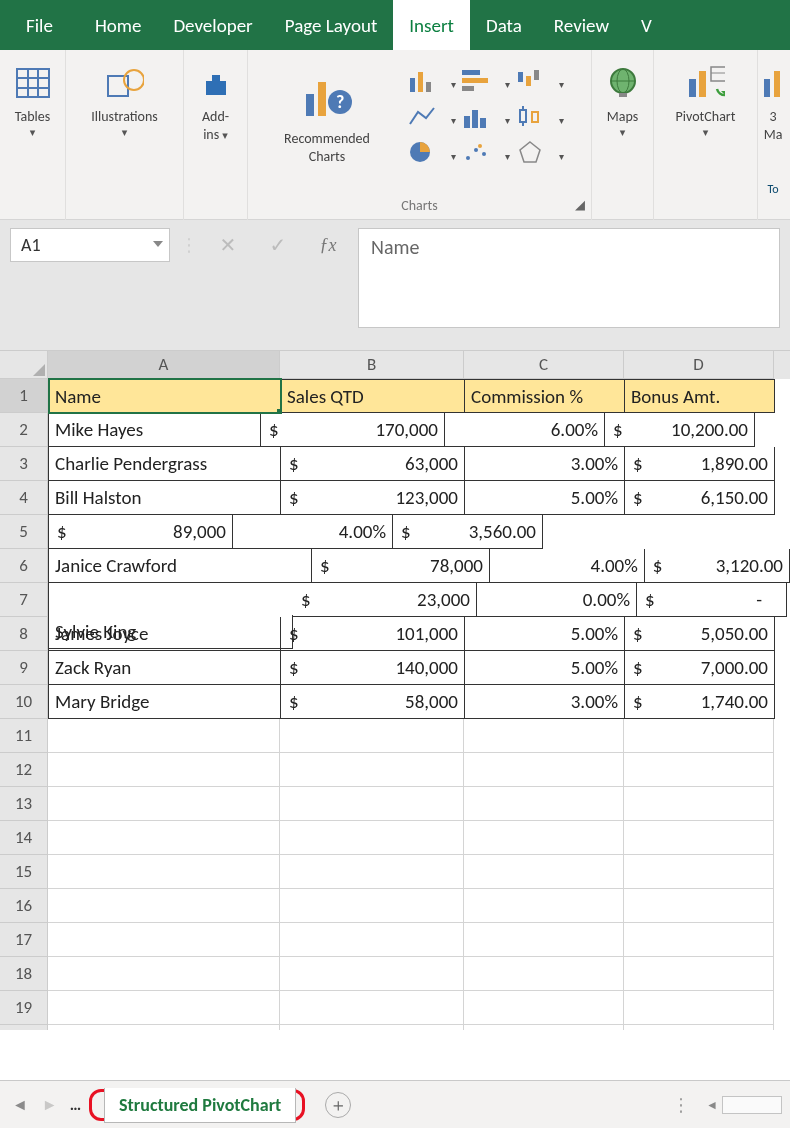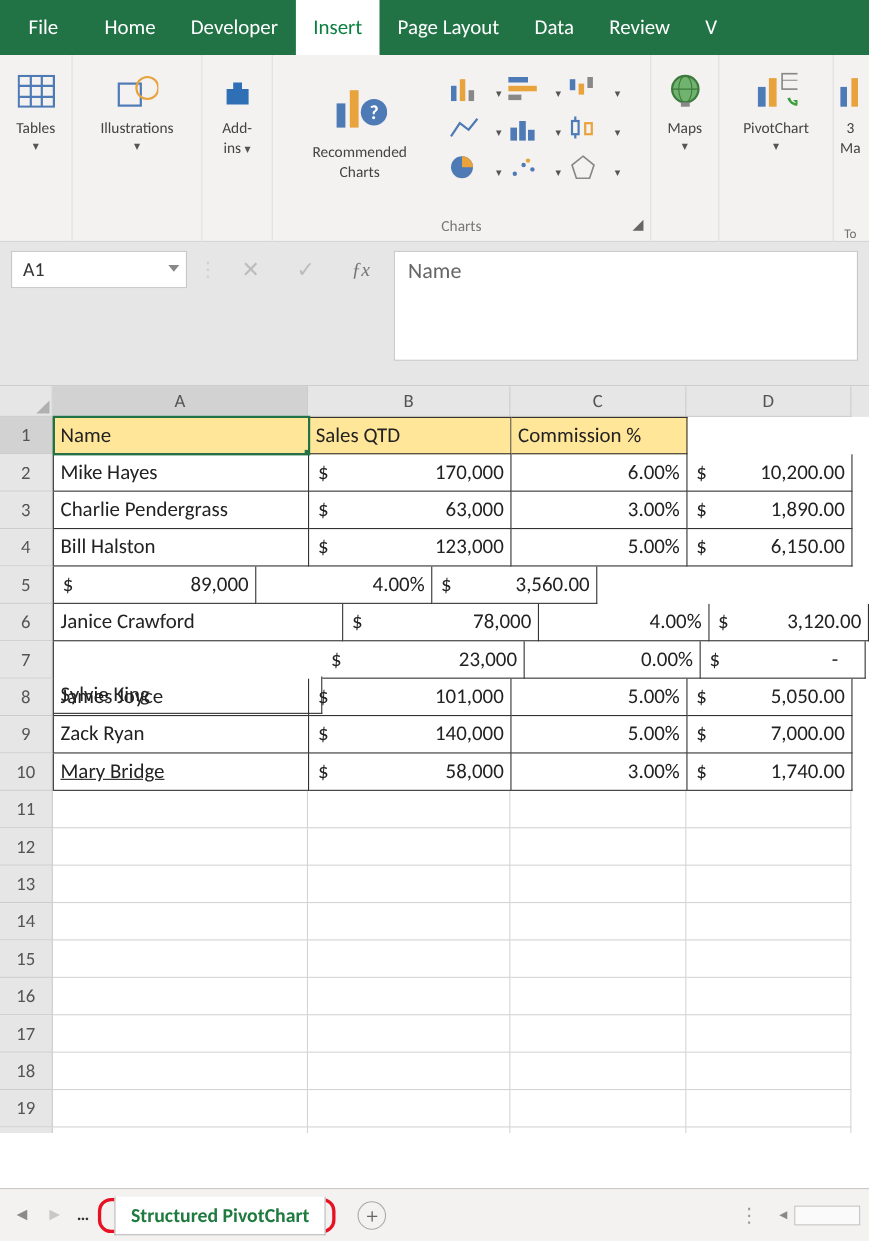--- a/index.html
+++ b/index.html
@@ -9,21 +9,21 @@
 .titlebar .tab { padding:0 16px; height:50px; display:flex; align-items:center; cursor:pointer; white-space:nowrap; }
 .titlebar .tab.active { background:#fff; color:#0b7f40; }
 .titlebar .file { padding:0 26px; }
 
 .ribbon { background:#f3f2f1; height:170px; border-bottom:1px solid #d5d5d5; display:flex; position:relative; }
 .ribbon-group { display:flex; flex-direction:column; align-items:center; border-right:1px solid #e0dfde; padding:6px 4px 0 4px; height:170px; }
 .rbtn { display:flex; flex-direction:column; align-items:center; justify-content:flex-start; width:62px; padding-top:8px; cursor:pointer; }
 .rbtn .ic { width:38px; height:38px; display:flex; align-items:center; justify-content:center; margin-bottom:6px; }
 .rlabel { font-size:14px; color:#444; text-align:center; line-height:18px; }
 .dd { font-size:11px; color:#555; }
-.rg-label { font-size:13px; color:#737373; margin-top:auto; padding-bottom:0; }
+.rg-label { font-size:13px; color:#0c4a6e; margin-top:auto; padding-bottom:24px; }
 
 .rec-charts { display:flex; flex-direction:column; align-items:center; width:150px; padding-top:14px; }
 .rec-ic { width:50px; height:50px; position:relative; }
 
 .chart-gallery { width:170px; display:flex; flex-direction:column; gap:8px; padding:10px 6px 0 6px; position:relative; }
 .chart-row { display:flex; gap:14px; justify-content:flex-start; }
 .chart-mini { width:40px; height:28px; position:relative; cursor:pointer; }
 .chart-mini .drop { position:absolute; right:-8px; top:10px; font-size:10px; color:#555; }
 .charts-group { position:relative; }
 .charts-label { text-align:center; font-size:14px; color:#777; position:absolute; bottom:6px; left:0; right:0; }
@@ -74,22 +74,22 @@
 
 svg { display:block; }
 </style>
 </head>
 <body>
 
 <div class="titlebar">
   <div class="tab file">File</div>
   <div class="tab">Home</div>
   <div class="tab">Developer</div>
+  <div class="tab">Page Layout</div>
   <div class="tab active">Insert</div>
-  <div class="tab">Page Layout</div>
   <div class="tab">Data</div>
   <div class="tab">Review</div>
   <div class="tab">V</div>
 </div>
 
 <div class="ribbon">
 
   <div class="ribbon-group" style="width:66px">
     <div class="rbtn">
       <span class="ic">
@@ -314,23 +314,24 @@
       <div class="row-h">17</div>
       <div class="row-h">18</div>
       <div class="row-h">19</div>
       <div class="row-h">20</div>
     </div>
   <div class="cells" id="cells">
       <div class="row data-border data-top">
         <div class="cell hcell cA selcell" style="width: 232px;">Name</div>
         <div class="cell hcell cB" style="width: 184px;">Sales QTD</div>
         <div class="cell hcell cC" style="width: 160px; text-align: right;">Commission %</div>
-      </div>
-      <div class="row data-border">
-        <div class="cell cA" style="width: 232px;">Mike Hayes</div>
+        <div class="cell hcell cD" style="width: 150px;">Bonus Amt.</div>
+      </div>
+      <div class="row data-border">
+        <div class="cell cA" style="width: 212px;">Mike Hayes</div>
         <div class="cell cB" style="width: 184px;">
           <span class="money">
             <span class="cur">$</span>
             <span>170,000</span>
           </span>
         </div>
         <div class="cell cC" style="width: 160px;">
           <span class="pct">6.00%</span>
         </div>
         <div class="cell cD" style="width: 150px;">
@@ -459,21 +460,21 @@
           <span class="pct">5.00%</span>
         </div>
         <div class="cell cD" style="width: 150px;">
           <span class="money">
             <span class="cur">$</span>
             <span>7,000.00</span>
           </span>
         </div>
       </div>
       <div class="row data-border">
-        <div class="cell cA" style="width: 232px; text-decoration: underline;">Mary Bridge</div>
+        <div class="cell cA" style="width: 232px;">Mary Bridge</div>
         <div class="cell cB" style="width: 184px;">
           <span class="money">
             <span class="cur">$</span>
             <span>58,000</span>
           </span>
         </div>
         <div class="cell cC" style="width: 160px;">
           <span class="pct">3.00%</span>
         </div>
         <div class="cell cD" style="width: 150px;">

